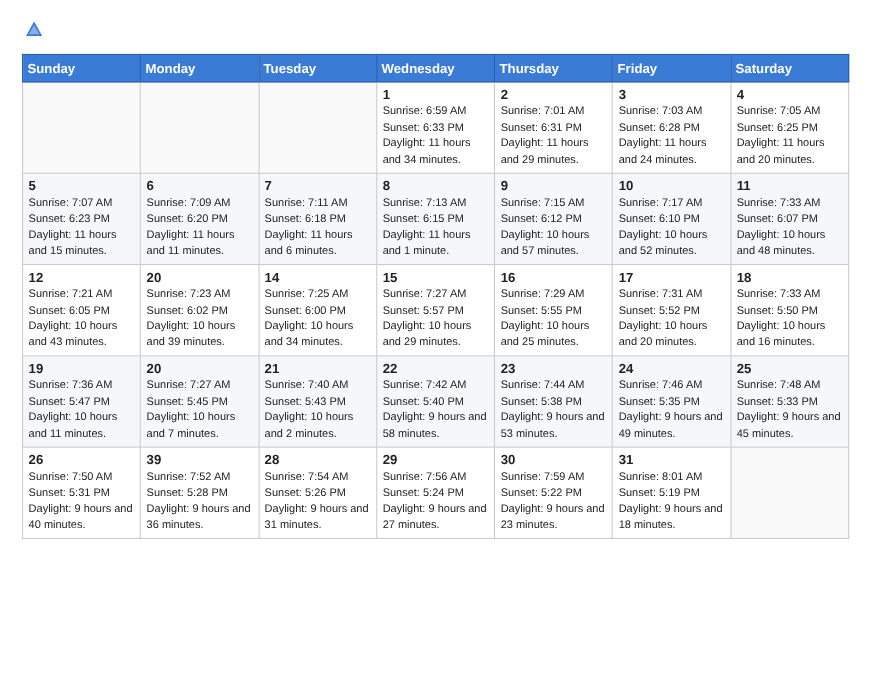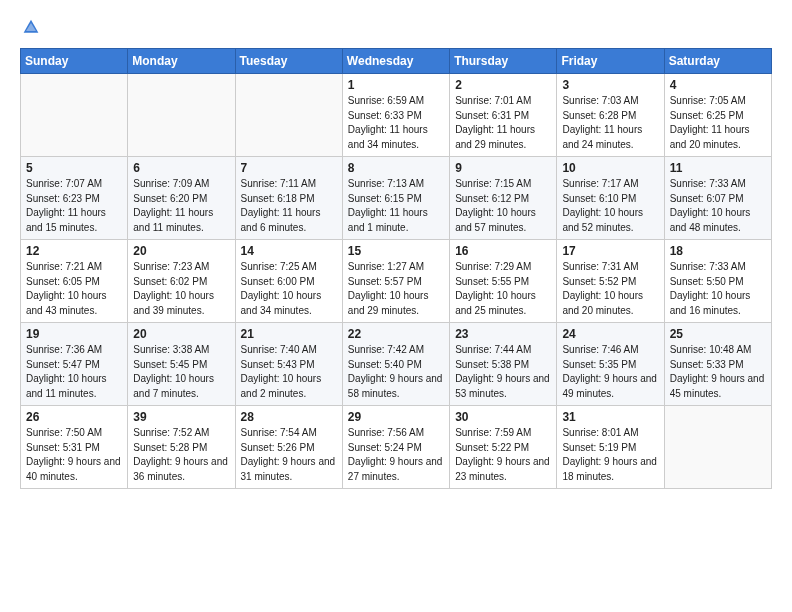--- a/index.html
+++ b/index.html
@@ -231,21 +231,21 @@
           </td>
           <td>
             <span class="day-num">14</span>
             <div class="day-info">Sunrise: 7:25 AM
 Sunset: 6:00 PM
 Daylight: 10 hours
 and 34 minutes.</div>
           </td>
           <td>
             <span class="day-num">15</span>
-            <div class="day-info">Sunrise: 1:27 AM
+            <div class="day-info">Sunrise: 7:27 AM
 Sunset: 5:57 PM
 Daylight: 10 hours
 and 29 minutes.</div>
           </td>
           <td>
             <span class="day-num">16</span>
             <div class="day-info">Sunrise: 7:29 AM
 Sunset: 5:55 PM
 Daylight: 10 hours
 and 25 minutes.</div>
@@ -268,21 +268,21 @@
         <tr>
           <td>
             <span class="day-num">19</span>
             <div class="day-info">Sunrise: 7:36 AM
 Sunset: 5:47 PM
 Daylight: 10 hours
 and 11 minutes.</div>
           </td>
           <td>
             <span class="day-num">20</span>
-            <div class="day-info">Sunrise: 3:38 AM
+            <div class="day-info">Sunrise: 7:27 AM
 Sunset: 5:45 PM
 Daylight: 10 hours
 and 7 minutes.</div>
           </td>
           <td>
             <span class="day-num">21</span>
             <div class="day-info">Sunrise: 7:40 AM
 Sunset: 5:43 PM
 Daylight: 10 hours
 and 2 minutes.</div>
@@ -303,21 +303,21 @@
           </td>
           <td>
             <span class="day-num">24</span>
             <div class="day-info">Sunrise: 7:46 AM
 Sunset: 5:35 PM
 Daylight: 9 hours
 and 49 minutes.</div>
           </td>
           <td>
             <span class="day-num">25</span>
-            <div class="day-info">Sunrise: 10:48 AM
+            <div class="day-info">Sunrise: 7:48 AM
 Sunset: 5:33 PM
 Daylight: 9 hours
 and 45 minutes.</div>
           </td>
         </tr>
         <tr>
           <td>
             <span class="day-num">26</span>
             <div class="day-info">Sunrise: 7:50 AM
 Sunset: 5:31 PM

